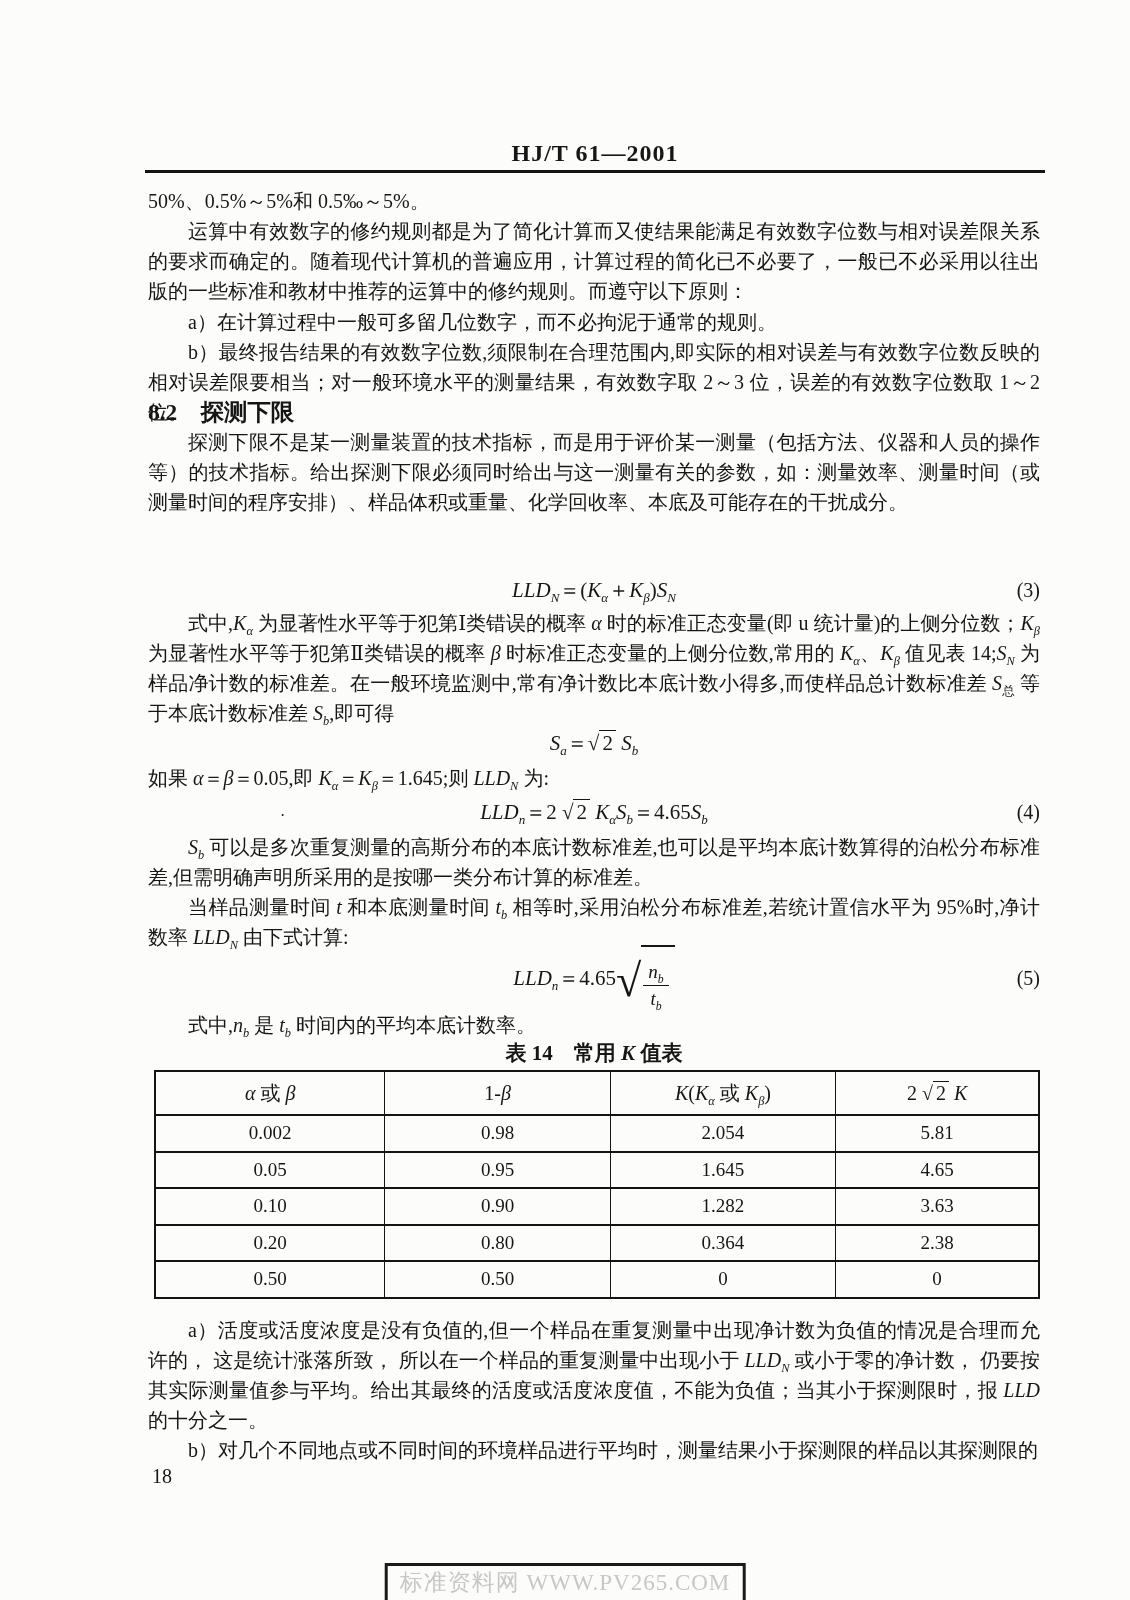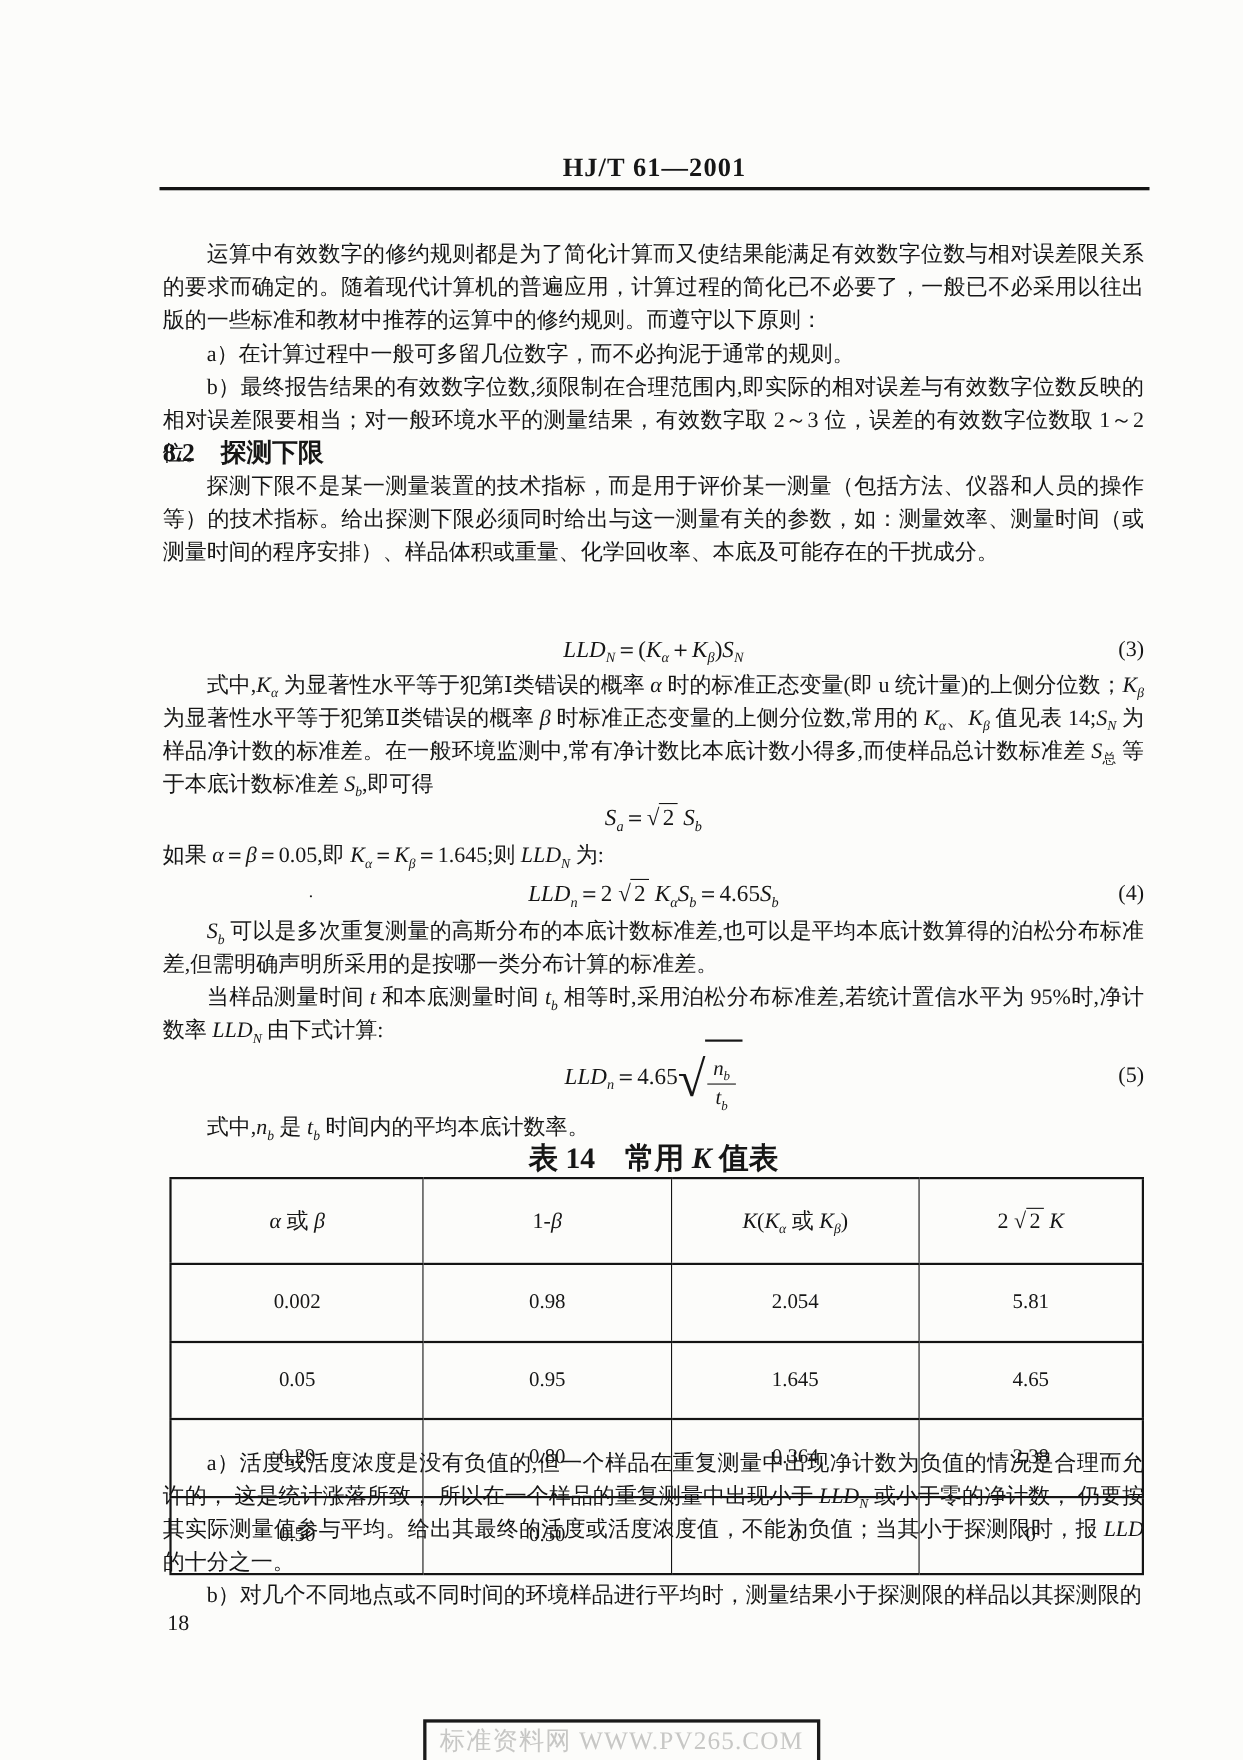--- a/index.html
+++ b/index.html
@@ -58,27 +58,27 @@
     width:100%;border-collapse:collapse;
     border:2.5px solid #141414;
     font-size:19px;
   }
   table.ktable th,table.ktable td{
     border-top:2.2px solid #141414;
     border-bottom:2.2px solid #141414;
     border-left:1.4px solid #141414;
     border-right:1.4px solid #141414;
     text-align:center;vertical-align:middle;
-    font-weight:normal;padding:17px;
+    font-weight:normal;padding:0;
   }
   table.ktable th{height:42px;font-size:20px;}
   table.ktable td{height:34.5px;}
   .tcaption{
     position:absolute;left:0;width:100%;top:1038px;
-    text-align:center;font-weight:bold;font-size:27px;
+    text-align:center;font-weight:bold;font-size:21px;
   }
   
   .pageno{position:absolute;left:152px;top:1465px;font-size:20px;}
   .watermark{
     position:absolute;left:50%;top:1563px;transform:translateX(-50%);
     border:3px solid #1a1a1a;
     padding:1px 12px 3px 12px;
     color:#c7c7c5;
     font-size:23px;letter-spacing:1px;white-space:nowrap;
   }
@@ -87,20 +87,21 @@
 <body>
 
 <div class="page">
 
   <div class="doc-header">
     <span class="code">HJ/T 61—2001</span>
   </div>
 
   <div class="content">
 
+    <p class="blk" style="top:186px">50%、0.5%～5%和 0.5‰～5%。</p>
 
     <p class="blk ind" style="top:216px">运算中有效数字的修约规则都是为了简化计算而又使结果能满足有效数字位数与相对误差限关系的要求而确定的。随着现代计算机的普遍应用，计算过程的简化已不必要了，一般已不必采用以往出版的一些标准和教材中推荐的运算中的修约规则。而遵守以下原则：</p>
 
     <p class="blk ind" style="top:307px">a）在计算过程中一般可多留几位数字，而不必拘泥于通常的规则。</p>
 
     <p class="blk ind" style="top:337px">b）最终报告结果的有效数字位数,须限制在合理范围内,即实际的相对误差与有效数字位数反映的相对误差限要相当；对一般环境水平的测量结果，有效数字取 2～3 位，误差的有效数字位数取 1～2 位。</p>
 
     <h3 class="blk heading" style="top:397px">8.2　探测下限</h3>
 
     <p class="blk ind" style="top:427px">探测下限不是某一测量装置的技术指标，而是用于评价某一测量（包括方法、仪器和人员的操作等）的技术指标。给出探测下限必须同时给出与这一测量有关的参数，如：测量效率、测量时间（或测量时间的程序安排）、样品体积或重量、化学回收率、本底及可能存在的干扰成分。</p>
@@ -156,20 +157,26 @@
           <td>2.054</td>
           <td>5.81</td>
         </tr>
         <tr>
           <td>0.05</td>
           <td>0.95</td>
           <td>1.645</td>
           <td>4.65</td>
         </tr>
         <tr>
+          <td>0.10</td>
+          <td>0.90</td>
+          <td>1.282</td>
+          <td>3.63</td>
+        </tr>
+        <tr>
           <td>0.20</td>
           <td>0.80</td>
           <td>0.364</td>
           <td>2.38</td>
         </tr>
         <tr>
           <td>0.50</td>
           <td>0.50</td>
           <td>0</td>
           <td>0</td>

